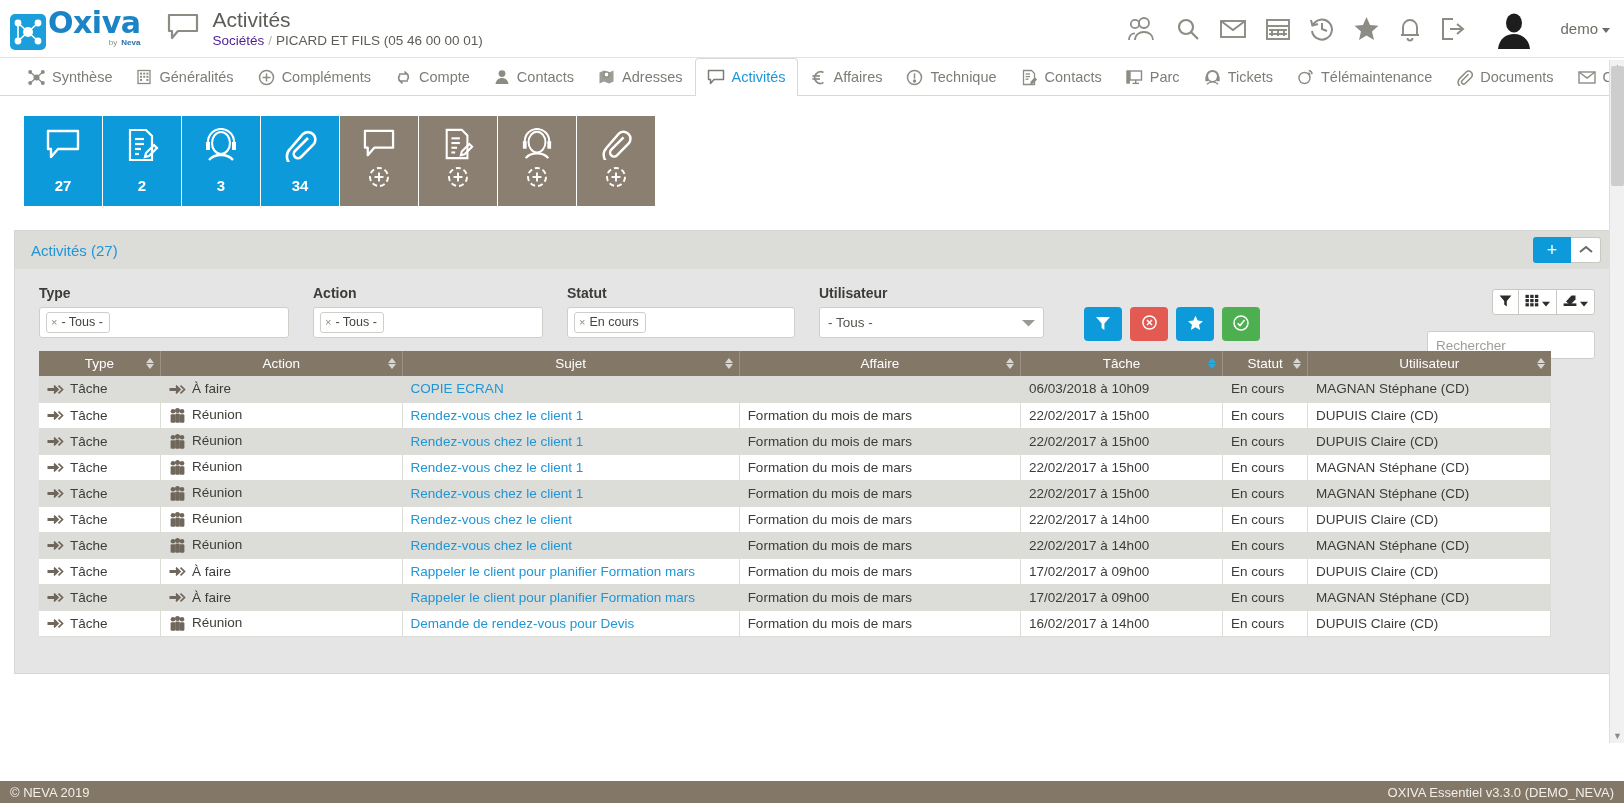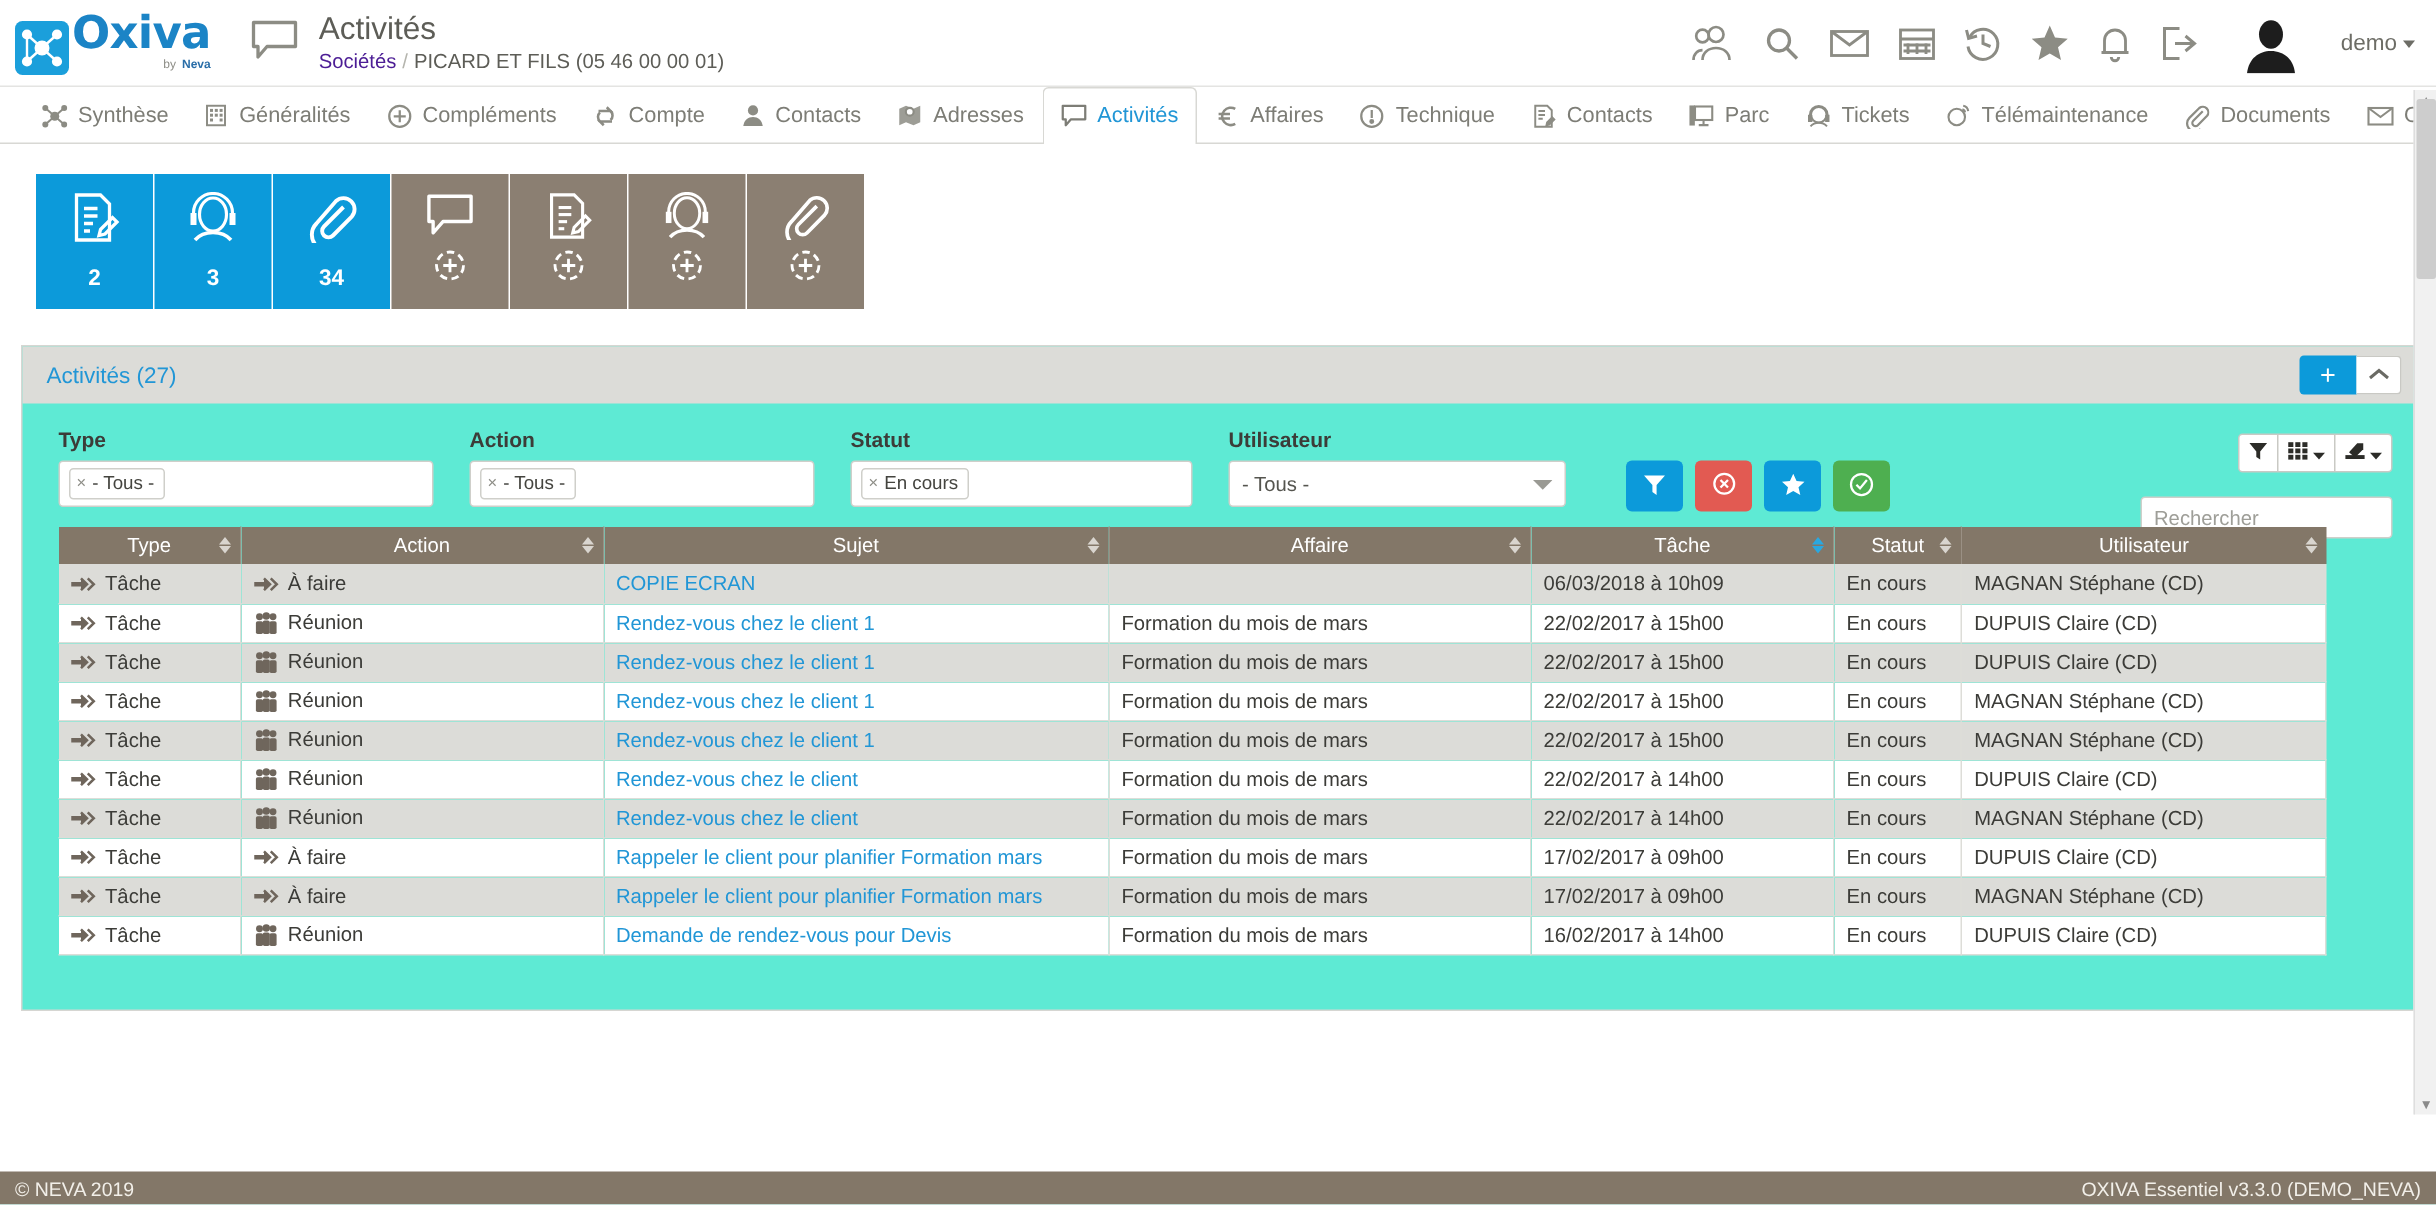--- a/index.html
+++ b/index.html
@@ -82,21 +82,21 @@
     padding: 12px 0 12px 0; color: #fff; cursor: pointer;
   }
   .tile.blue { background: #0c9ada; }
   .tile.brown { background: #8b7f72; }
   .tile-count { font-size: 15px; font-weight: bold; }
   .tile-add { margin-bottom: 2px; }
 
   
   .panel {
     margin: 24px 14px 0 14px;
-    border: 1px solid #d6d6d2; background: #5eead4;
+    border: 1px solid #d6d6d2; background: #e5e5e5;
     height: 444px; position: relative;
   }
   .panel-head {
     height: 38px; background: #dcdcd8; display: flex; align-items: center;
     padding-left: 16px;
   }
   .panel-title { color: #2196d6; font-size: 15px; }
   .panel-head-actions { margin-left: auto; display: flex; padding-right: 8px; }
   .btn-add {
     width: 38px; height: 26px; background: #0c9ada; color: #fff;
@@ -479,20 +479,26 @@
           <svg width="18" height="15" viewBox="0 0 18 15" fill="none" stroke="#8c8c84" stroke-width="1.4">
             <rect x="1" y="2" width="16" height="11"></rect>
             <path d="M1 2l8 6 8-6"></path>
           </svg>
         </span>
       <span>Oximail</span>
     </div>
   </div>
 
   <div class="tiles">
+    <div class="tile blue">
+      <span><svg width="38" height="32" viewBox="0 0 38 32" fill="none" stroke="#fff" stroke-width="2.4">
+            <path d="M4 3h30v18H14l-7 8v-8H4z" stroke-linejoin="round"></path>
+          </svg></span>
+      <span class="tile-count">27</span>
+    </div>
     <div class="tile blue">
       <span><svg width="36" height="34" viewBox="0 0 36 34" fill="none" stroke="#fff" stroke-width="2.2">
             <path d="M6 2h16l6 6v24H6z"></path>
             <line x1="11" y1="11" x2="20" y2="11"></line>
             <line x1="11" y1="16" x2="20" y2="16"></line>
             <line x1="11" y1="21" x2="17" y2="21"></line>
             <line x1="11" y1="26" x2="15" y2="26"></line>
             <path d="M22 25l8-8 3 3-8 8-4 1z"></path>
           </svg></span>
       <span class="tile-count">2</span>

